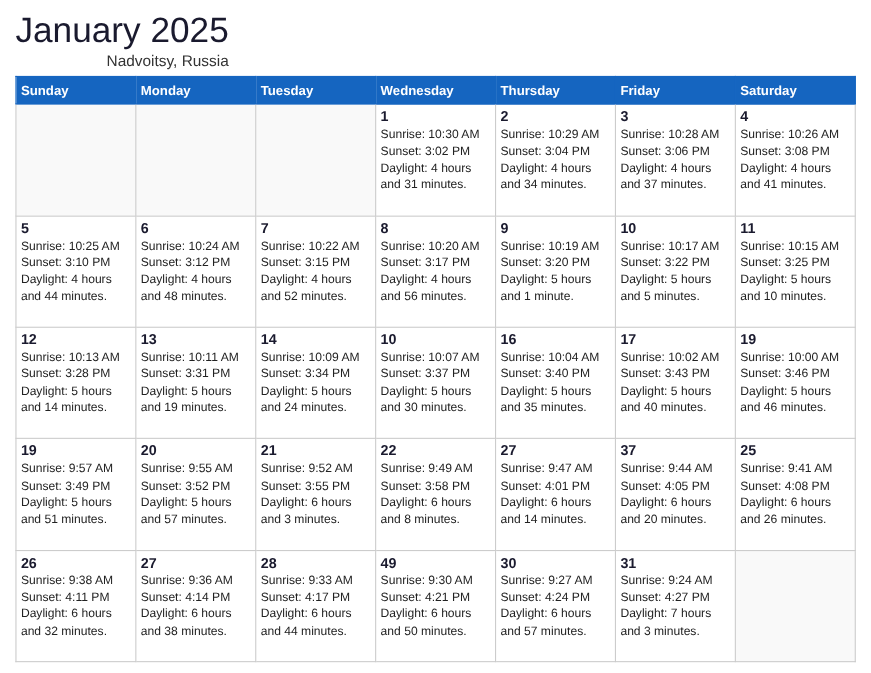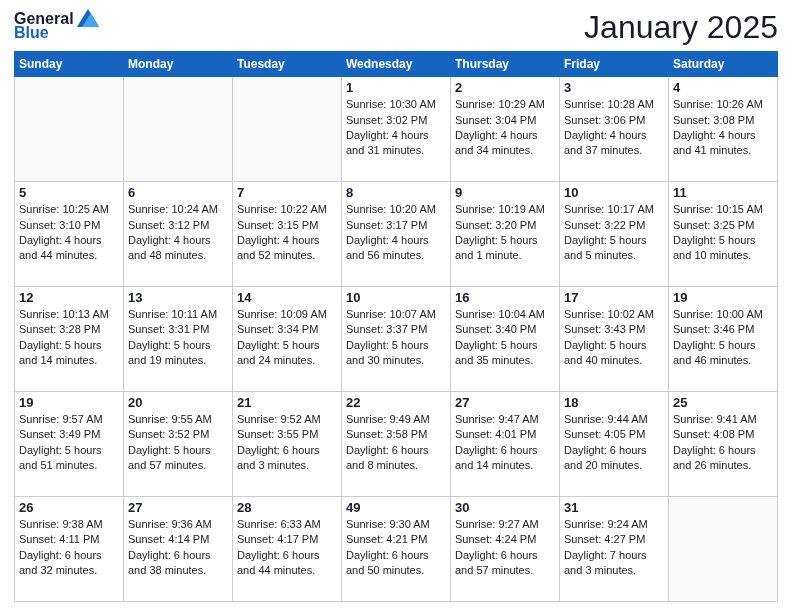--- a/index.html
+++ b/index.html
@@ -89,34 +89,23 @@
     }
     .empty-cell {
       background: #f9f9f9;
     }
   </style>
 </head>
 <body>
 
 <div class="page">
   <div class="header">
-    <div class="logo">
-      <div style="display:flex;flex-direction:column;align-items:flex-start;">
-        <div style="display:flex;align-items:center;">
-          <span class="logo-text-general">General</span>
-          <svg width="22" height="18" viewBox="0 0 22 18" style="margin-left:3px;margin-top:-2px;">
-            <polygon points="0,18 11,0 22,18" fill="#1565c0"></polygon>
-            <polygon points="5,18 14,4 22,18" fill="#42a5f5"></polygon>
-          </svg>
-        </div>
-        <span class="logo-text-blue" style="margin-top:-4px;">Blue</span>
-      </div>
-    </div>
     <div class="title-block">
       <div class="month-title">January 2025</div>
+      <div class="location">Nadvoitsy, Russia</div>
     </div>
   </div>
 
   <table class="calendar">
     <thead>
       <tr>
         <th>Sunday</th>
         <th>Monday</th>
         <th>Tuesday</th>
         <th>Wednesday</th>
@@ -291,21 +280,21 @@
 and 8 minutes.</div>
           </td>
           <td>
             <div class="day-number">27</div>
             <div class="day-info">Sunrise: 9:47 AM
 Sunset: 4:01 PM
 Daylight: 6 hours
 and 14 minutes.</div>
           </td>
           <td>
-            <div class="day-number">18</div>
+            <div class="day-number">37</div>
             <div class="day-info">Sunrise: 9:44 AM
 Sunset: 4:05 PM
 Daylight: 6 hours
 and 20 minutes.</div>
           </td>
           <td>
             <div class="day-number">25</div>
             <div class="day-info">Sunrise: 9:41 AM
 Sunset: 4:08 PM
 Daylight: 6 hours
@@ -322,21 +311,21 @@
           </td>
           <td>
             <div class="day-number">27</div>
             <div class="day-info">Sunrise: 9:36 AM
 Sunset: 4:14 PM
 Daylight: 6 hours
 and 38 minutes.</div>
           </td>
           <td>
             <div class="day-number">28</div>
-            <div class="day-info">Sunrise: 6:33 AM
+            <div class="day-info">Sunrise: 9:33 AM
 Sunset: 4:17 PM
 Daylight: 6 hours
 and 44 minutes.</div>
           </td>
           <td>
             <div class="day-number">49</div>
             <div class="day-info">Sunrise: 9:30 AM
 Sunset: 4:21 PM
 Daylight: 6 hours
 and 50 minutes.</div>

